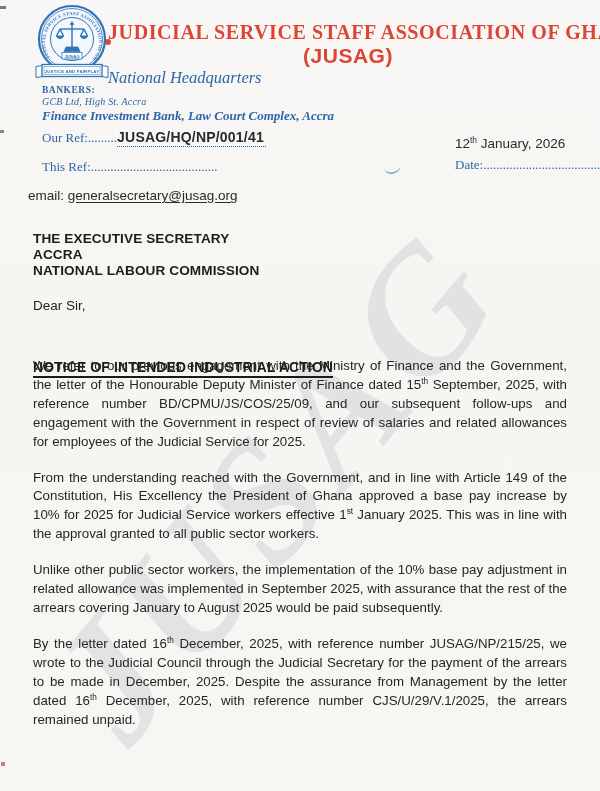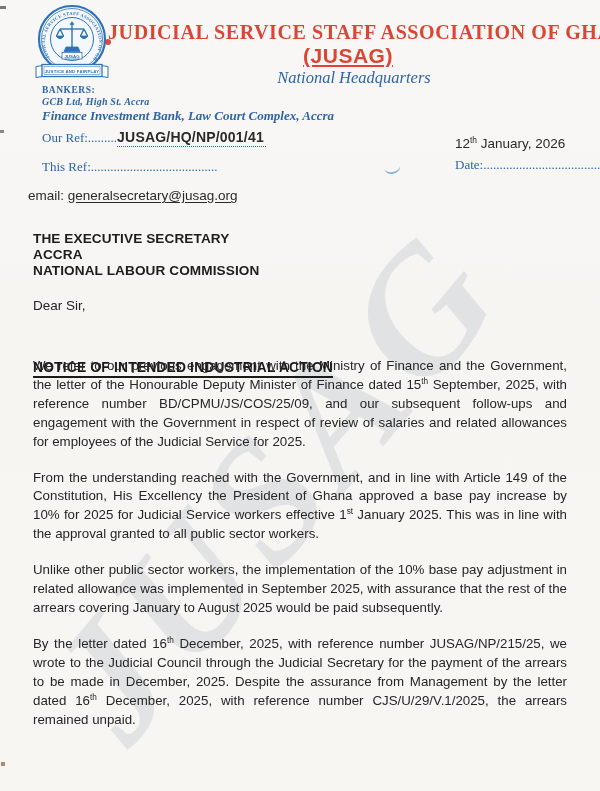--- a/index.html
+++ b/index.html
@@ -23,35 +23,35 @@
   
   .logo{position:absolute;left:31px;top:3px;width:82px;height:86px;}
   .title-main{
     position:absolute;left:108px;right:0;top:21px;text-align:center;
     font-family:"Liberation Serif",serif;font-weight:bold;font-size:20px;
     letter-spacing:.6px;color:#dc4434;white-space:nowrap;
   }
   .title-abbr{
     position:absolute;left:96px;right:0;top:44px;text-align:center;
     font-family:"Liberation Sans",sans-serif;font-weight:bold;font-size:21px;
-    color:#dc4434;letter-spacing:.5px;text-decoration:underline;
+    color:#dc4434;letter-spacing:.5px;
   }
   .title-sub{
-    position:absolute;left:108px;right:0;top:68px;text-align:center;
+    position:absolute;left:108px;right:0;top:68px;
     font-family:"Liberation Serif",serif;font-style:italic;font-size:16.5px;
     color:#2c66a9;
   }
   .bankers-label{
     position:absolute;left:42px;top:85px;
     font-family:"Liberation Serif",serif;font-weight:bold;font-size:9.5px;
     letter-spacing:.5px;color:#2c66a9;
   }
   .banker-1{
     position:absolute;left:42px;top:96px;
-    font-family:"Liberation Serif",serif;font-style:italic;font-weight:bold;
+    font-family:"Liberation Serif",serif;font-style:italic;font-weight:normal;
     font-size:10px;color:#2c66a9;letter-spacing:.2px;
   }
   .banker-2{
     position:absolute;left:42px;top:108px;
     font-family:"Liberation Serif",serif;font-style:italic;font-weight:bold;
     font-size:13px;color:#2c66a9;
   }
   
   .our-ref{position:absolute;left:42px;top:129px;font-family:"Liberation Serif",serif;font-size:13px;color:#2c66a9;}
   .our-ref-value{

